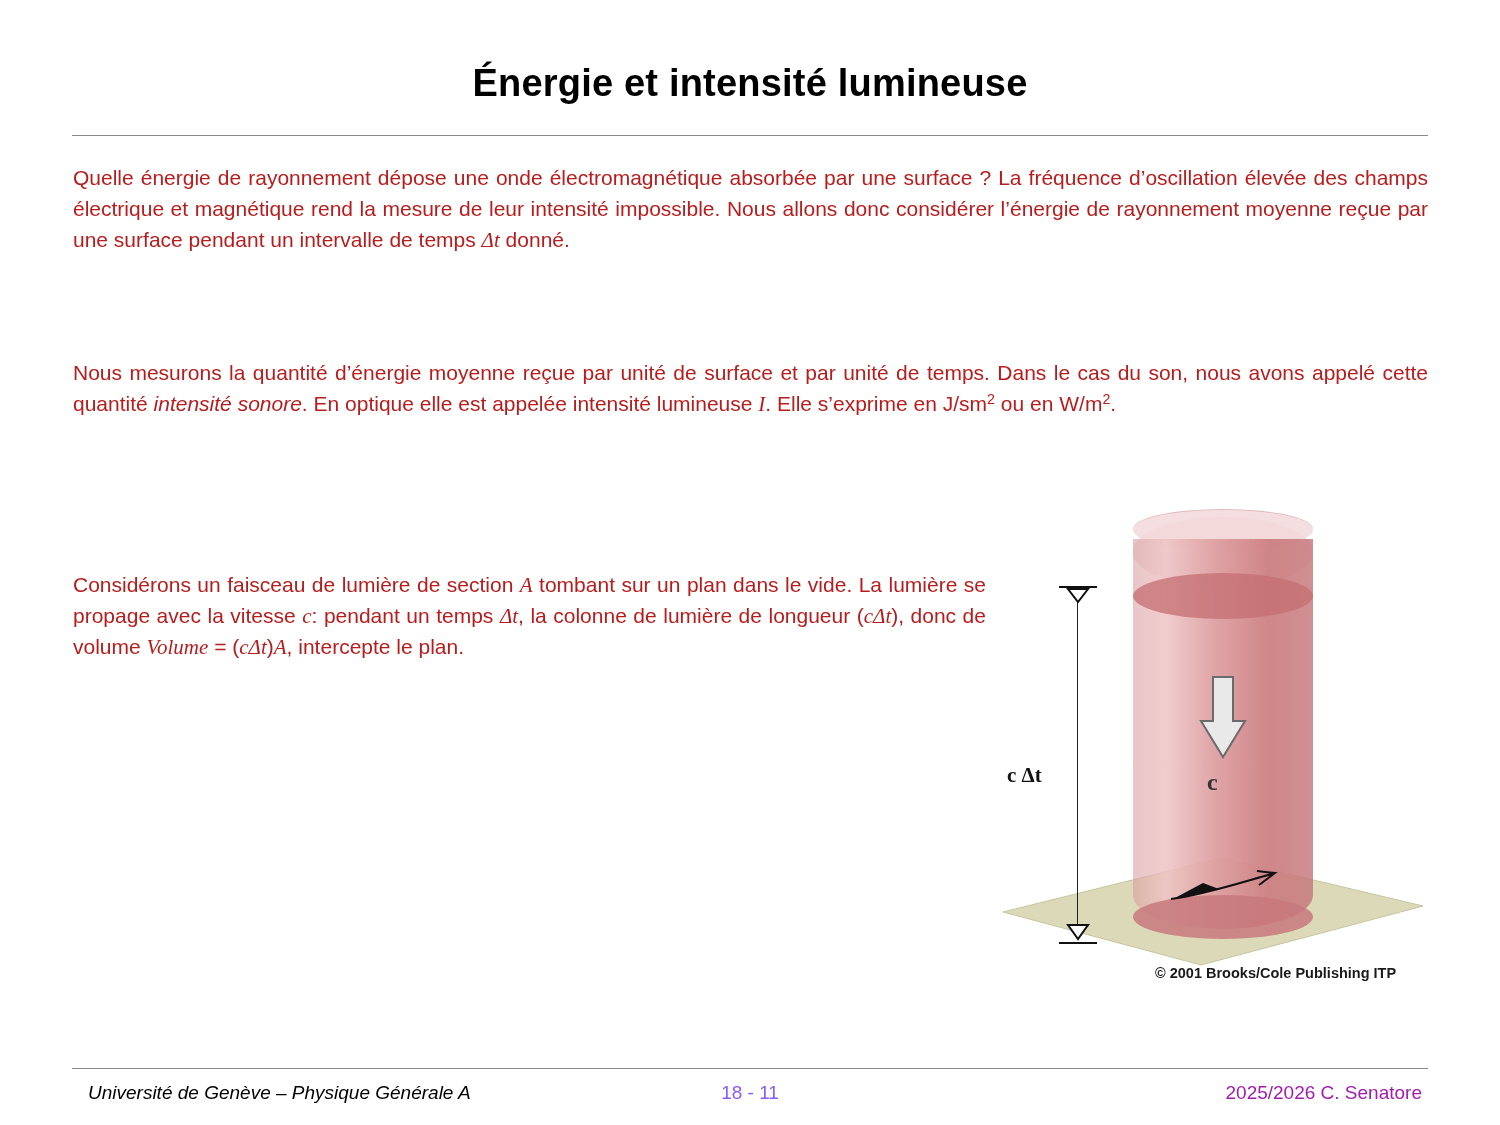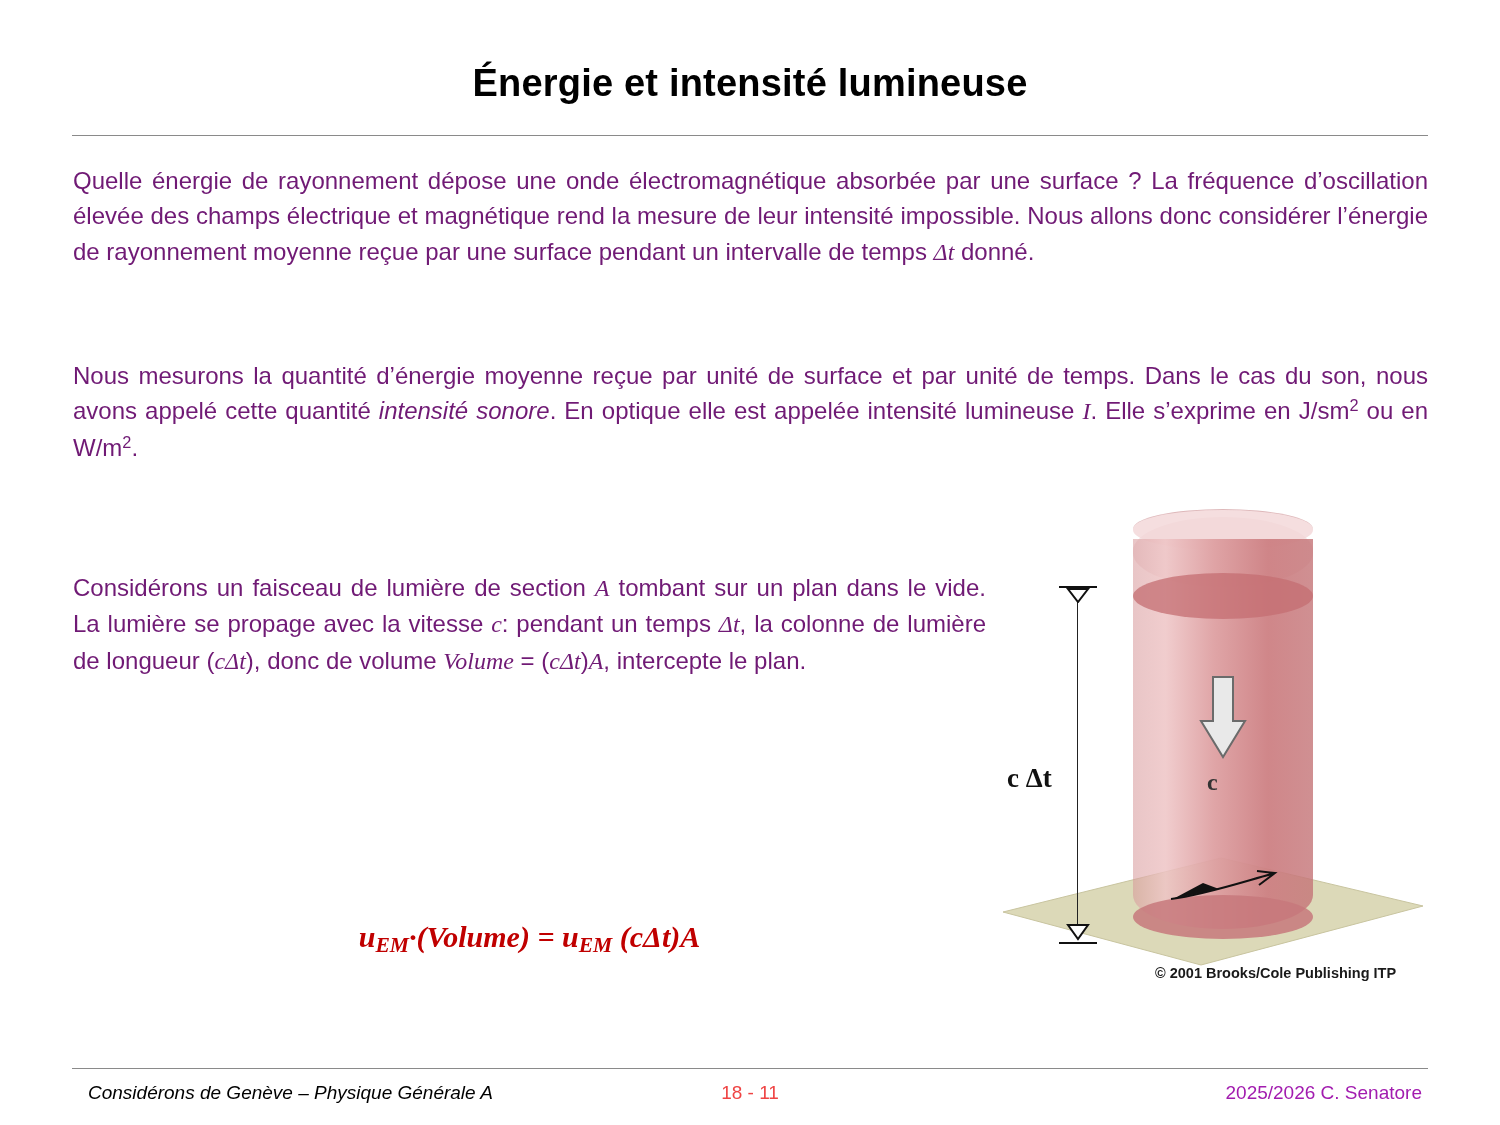--- a/index.html
+++ b/index.html
@@ -35,22 +35,22 @@
   .title-rule {
     position: absolute;
     top: 135px;
     left: 72px;
     width: 1356px;
     height: 1px;
     background: #8a8a8a;
   }
   .body-text {
     position: absolute;
-    color: #701a75;
-    font-size: 24px;
+    color: #b91c1c;
+    font-size: 21px;
     line-height: 1.47;
     text-align: justify;
   }
   .p1 {
     top: 163px;
     left: 73px;
     width: 1355px;
   }
   .p2 {
     top: 358px;
@@ -180,21 +180,21 @@
     width: 1px;
     height: 340px;
     background: #222;
   }
   .dim-label {
     position: absolute;
     left: 22px;
     top: 258px;
     font-family: "Liberation Serif", serif;
     font-weight: bold;
-    font-size: 27px;
+    font-size: 21px;
     color: #111;
     white-space: nowrap;
   }
   .copyright {
     position: absolute;
     left: 170px;
     top: 460px;
     font-size: 14.5px;
     font-weight: bold;
     color: #1a1a1a;
@@ -217,21 +217,21 @@
     font-style: italic;
     color: #000;
   }
   .footer-center {
     position: absolute;
     top: 1082px;
     left: 0;
     width: 1500px;
     text-align: center;
     font-size: 19px;
-    color: #ef4444;
+    color: #8b5cf6;
   }
   .footer-right {
     position: absolute;
     top: 1082px;
     right: 78px;
     font-size: 19px;
     color: #a21caf;
   }
 </style>
 </head>
@@ -248,23 +248,20 @@
 
   <div class="body-text p2">
     <span>Nous mesurons la quantité d’énergie moyenne reçue par unité de surface et par unité de temps. Dans le cas du son, nous avons appelé cette quantité </span><span class="ital">intensité sonore</span><span>. En optique elle est appelée intensité lumineuse </span><span class="mi">I</span><span>. Elle s’exprime en J/sm</span><span class="sup">2</span><span> ou en W/m</span><span class="sup">2</span><span>.</span>
   </div>
 
   <div class="body-text p3">
     <span>Considérons un faisceau de lumière de section </span><span class="mi">A</span><span> tombant sur un plan dans le vide. La lumière se propage avec la vitesse </span><span class="mi">c</span><span>: pendant un temps </span><span class="mi">Δt</span><span>, la colonne de lumière de longueur (</span><span class="mi">cΔt</span><span>), donc de volume </span><span class="mi">Volume</span><span> = (</span><span class="mi">cΔt</span><span>)</span><span class="mi">A</span><span>, intercepte le plan.</span>
   </div>
 
 
-  <div class="formula">
-    <span>u</span><span class="sub">EM</span><span>·(Volume) = </span><span>u</span><span class="sub">EM</span><span> (cΔt)A</span>
-  </div>
 
   <div class="figure">
 
     <svg class="ground" viewBox="0 0 440 120">
       <polygon points="10,62 228,8 430,56 208,115" fill="#dcd9b8" stroke="#c8c49f" stroke-width="1"></polygon>
     </svg>
 
     <div class="cyl-wrap">
       <div class="cyl-top-faint"></div>
       <div class="cyl-top-rim"></div>
@@ -291,17 +288,17 @@
     <svg style="position:absolute;left:72px;top:418px;width:42px;height:22px;" viewBox="0 0 42 22">
       <polygon points="11,2 31,2 21,16" fill="#fff" stroke="#111" stroke-width="2"></polygon>
       <line x1="2" y1="20" x2="40" y2="20" stroke="#111" stroke-width="2"></line>
     </svg>
     <div class="dim-label">c Δt</div>
 
     <div class="copyright">© 2001 Brooks/Cole Publishing ITP</div>
   </div>
 
   <div class="footer-rule"></div>
-  <div class="footer-left">Considérons de Genève – Physique Générale A</div>
+  <div class="footer-left">Université de Genève – Physique Générale A</div>
   <div class="footer-center">18 - 11</div>
   <div class="footer-right">2025/2026  C. Senatore</div>
 
 </div>
 
 </body></html>

